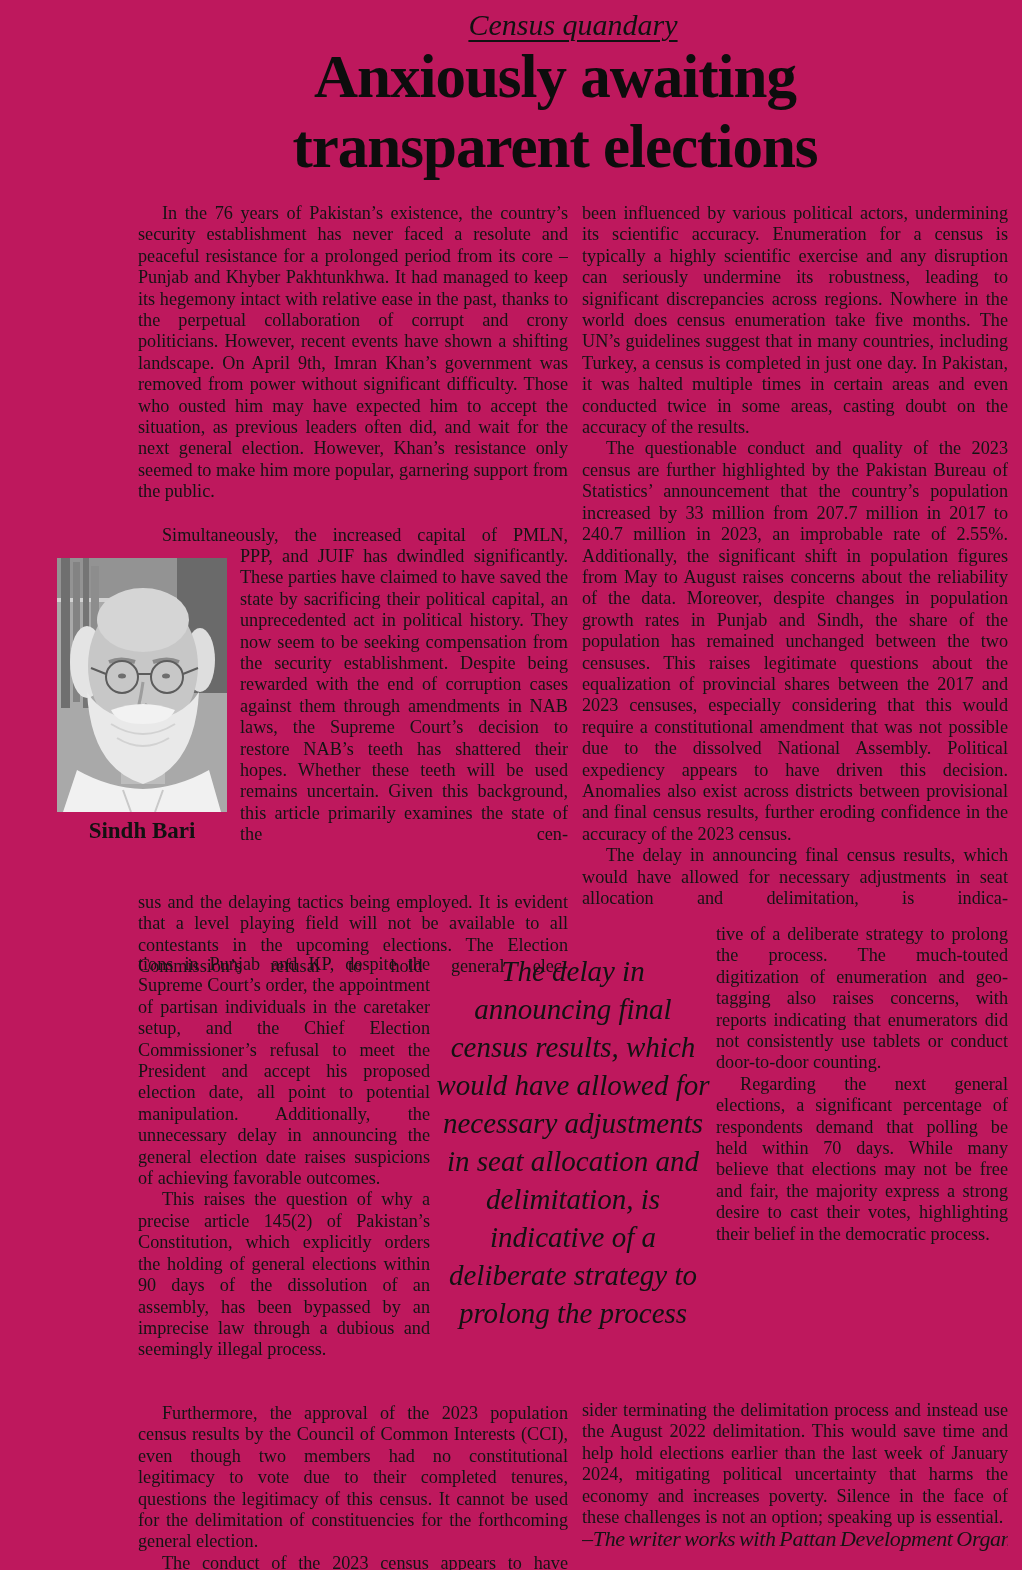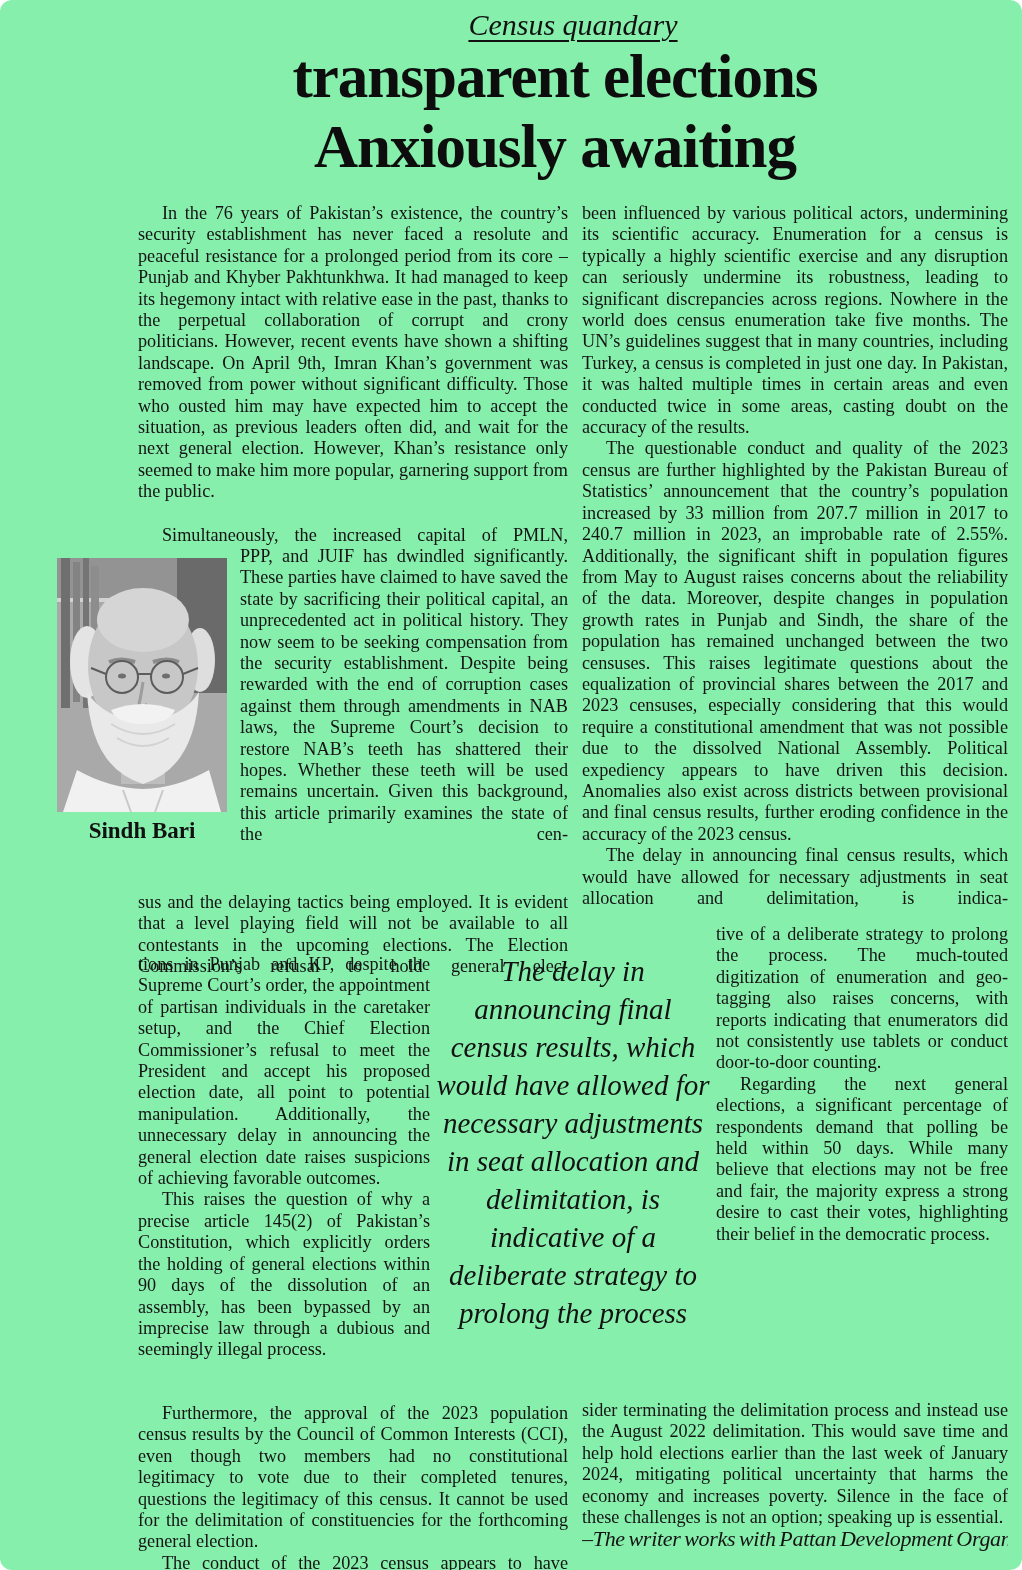--- a/index.html
+++ b/index.html
@@ -1,23 +1,22 @@
 <!DOCTYPE html>
 <html lang="en"><head>
 <meta charset="utf-8">
 <style>
   html,body{margin:0;padding:0;background:#ffffff;}
   .page{
     position:relative;
     width:1022px;height:1570px;
-    background:#86efac;
+    background:#be185d;
     overflow:hidden;
     font-family:"Liberation Serif","DejaVu Serif",serif;
     color:#141414;
-    border-radius:12px;
   }
   
   .kicker{
     position:absolute;left:138px;top:6px;width:870px;
     text-align:center;font-style:italic;font-size:30px;line-height:38px;
     text-decoration:underline;text-decoration-thickness:2px;text-underline-offset:5px;
     color:#111;
   }
   .headline{
     position:absolute;left:100px;top:42px;width:910px;
@@ -63,22 +62,22 @@
     text-align:center;font-weight:bold;font-size:23px;color:#111;
   }
 </style>
 </head>
 <body>
 
 <div class="page">
 
   <div class="kicker">Census quandary</div>
   <div class="headline">
+    <div>Anxiously awaiting</div>
     <div>transparent elections</div>
-    <div>Anxiously awaiting</div>
   </div>
 
   <div class="blk l-a">
     <p class="indent">In the 76 years of Pakistan’s existence, the country’s security establishment has never faced a resolute and peaceful resistance for a prolonged period from its core – Punjab and Khyber Pakhtunkhwa. It had managed to keep its hegemony intact with relative ease in the past, thanks to the perpetual collaboration of corrupt and crony politicians. However, recent events have shown a shifting landscape. On April 9th, Imran Khan’s government was removed from power without significant difficulty. Those who ousted him may have expected him to accept the situation, as previous leaders often did, and wait for the next general election. However, Khan’s resistance only seemed to make him more popular, garnering support from the public.</p>
   </div>
   <div class="blk l-b">
     <p class="indent jlast">Simultaneously, the increased capital of PMLN,</p>
   </div>
   <div class="blk l-c">
     <p class="jlast">PPP, and JUIF has dwindled significantly. These parties have claimed to have saved the state by sacrificing their political capital, an unprecedented act in political history. They now seem to be seeking compensation from the security establishment. Despite being rewarded with the end of corruption cases against them through amendments in NAB laws, the Supreme Court’s decision to restore NAB’s teeth has shattered their hopes. Whether these teeth will be used remains uncertain. Given this background, this article primarily examines the state of the cen-</p>
@@ -95,21 +94,21 @@
     <p class="indent jlast">The conduct of the 2023 census appears to have</p>
   </div>
 
   <div class="blk r-g">
     <p>been influenced by various political actors, undermining its scientific accuracy. Enumeration for a census is typically a highly scientific exercise and any disruption can seriously undermine its robustness, leading to significant discrepancies across regions. Nowhere in the world does census enumeration take five months. The UN’s guidelines suggest that in many countries, including Turkey, a census is completed in just one day. In Pakistan, it was halted multiple times in certain areas and even conducted twice in some areas, casting doubt on the accuracy of the results.</p>
     <p class="indent">The questionable conduct and quality of the 2023 census are further highlighted by the Pakistan Bureau of Statistics’ announcement that the country’s population increased by 33 million from 207.7 million in 2017 to 240.7 million in 2023, an improbable rate of 2.55%. Additionally, the significant shift in population figures from May to August raises concerns about the reliability of the data. Moreover, despite changes in population growth rates in Punjab and Sindh, the share of the population has remained unchanged between the two censuses. This raises legitimate questions about the equalization of provincial shares between the 2017 and 2023 censuses, especially considering that this would require a constitutional amendment that was not possible due to the dissolved National Assembly. Political expediency appears to have driven this decision. Anomalies also exist across districts between provisional and final census results, further eroding confidence in the accuracy of the 2023 census.</p>
     <p class="indent jlast">The delay in announcing final census results, which would have allowed for necessary adjustments in seat allocation and delimitation, is indica-</p>
   </div>
   <div class="blk r-h">
     <p>tive of a deliberate strategy to prolong the process. The much-touted digitization of enumeration and geo-tagging also raises concerns, with reports indicating that enumerators did not consistently use tablets or conduct door-to-door counting.</p>
-    <p class="indent">Regarding the next general elections, a significant percentage of respondents demand that polling be held within 50 days. While many believe that elections may not be free and fair, the majority express a strong desire to cast their votes, highlighting their belief in the democratic process.</p>
+    <p class="indent">Regarding the next general elections, a significant percentage of respondents demand that polling be held within 70 days. While many believe that elections may not be free and fair, the majority express a strong desire to cast their votes, highlighting their belief in the democratic process.</p>
   </div>
   <div class="blk r-i">
     <p>sider terminating the delimitation process and instead use the August 2022 delimitation. This would save time and help hold elections earlier than the last week of January 2024, mitigating political uncertainty that harms the economy and increases poverty. Silence in the face of these challenges is not an option; speaking up is essential.</p>
     <p class="sig">–The writer works with Pattan Development Organisation</p>
   </div>
 
   <div class="pullquote">The delay in announcing final census results, which would have allowed for necessary adjustments in seat allocation and delimitation, is indicative of a deliberate strategy to prolong the process</div>
 
   <div class="photo">
     <svg viewBox="0 0 170 254" xmlns="http://www.w3.org/2000/svg">

